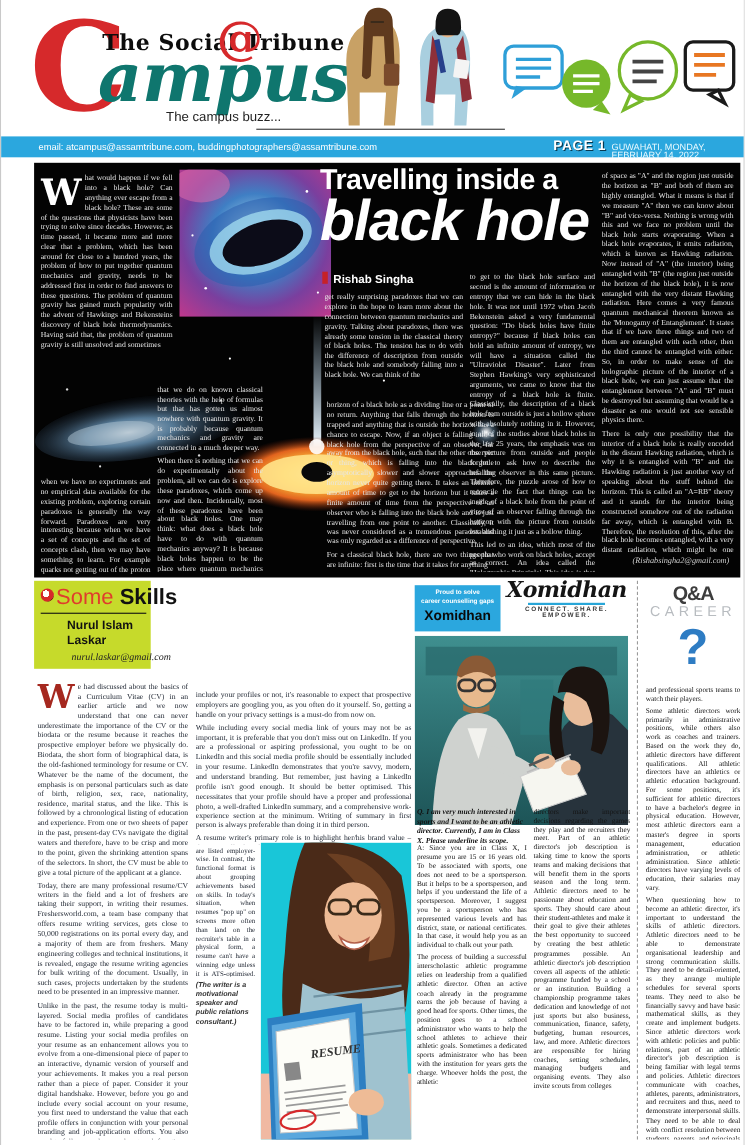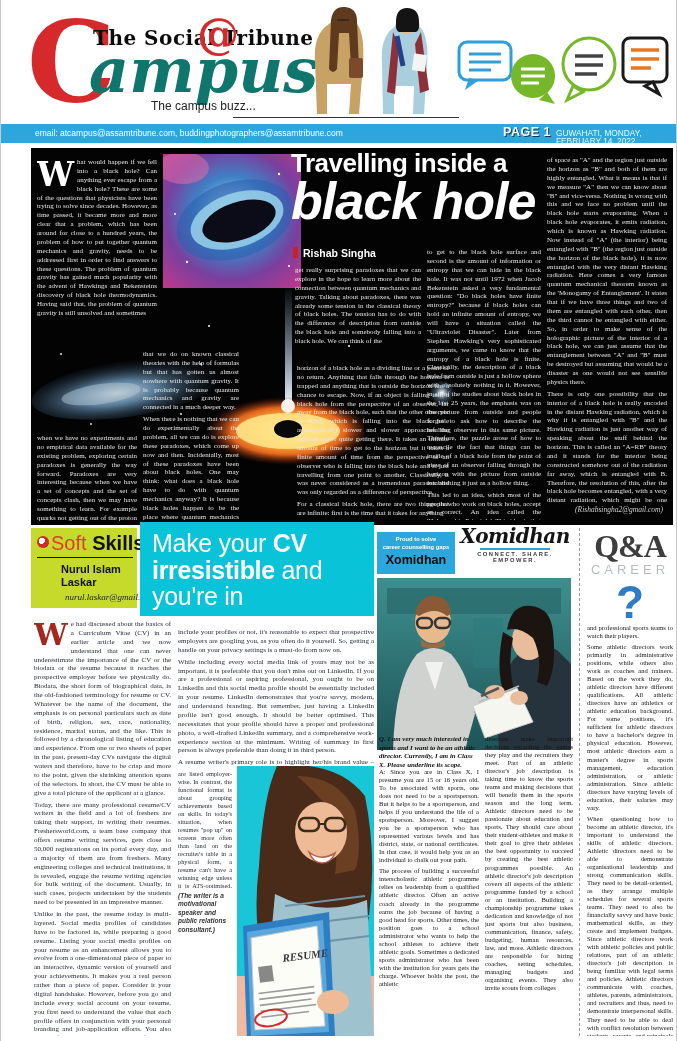--- a/index.html
+++ b/index.html
@@ -67,21 +67,21 @@
   .ad-blue .l{display:block;font:700 5.8px/1.35 "Liberation Sans",sans-serif;color:#fff;}
   .ad-blue .b{display:block;font:800 12.5px/1.3 "Liberation Sans",sans-serif;color:#0a0a0a;}
   .xom-logo{position:absolute;left:458px;top:526px;width:112px;height:50px;text-align:center;}
   .xom-script{display:block;font:italic 900 20px/1 "DejaVu Serif",serif;color:#141414;letter-spacing:-.5px;}
   .xom-dash{display:block;width:70px;height:2px;background:#28a6d8;margin:2px auto 2px auto;}
   .xom-tag{display:block;font:700 5.8px/1 "Liberation Sans",sans-serif;color:#3a3a3a;letter-spacing:1.5px;}
   .img-meeting{position:absolute;left:376px;top:578px;width:194px;height:172px;}
   
   .qa-rule{position:absolute;left:578px;top:528px;width:0;height:508px;border-left:1px dashed #9a9a9a;}
   .qa-logo{position:absolute;left:588px;top:530px;width:82px;height:90px;text-align:center;font-family:"Liberation Sans",sans-serif;}
-  .qa-qa{font-size:32px;font-weight:800;color:#3d3d3d;letter-spacing:-1px;line-height:1;font-family:Liberation Serif, serif;}
+  .qa-qa{font-size:18px;font-weight:800;color:#3d3d3d;letter-spacing:-1px;line-height:1;}
   .qa-career{font-size:13px;color:#b8bcc0;letter-spacing:4px;line-height:1.3;}
   .qa-qmark{font-size:46px;font-weight:800;color:#2e7cc3;line-height:1;}
   .qa-text{position:absolute;color:#141414;font-size:6.6px;line-height:1.22;text-align:justify;overflow:hidden;}
   .qa-text p{margin:0 0 3px 0;}
   .qa-question{position:absolute;left:378px;top:735px;width:100px;font:italic 700 6.9px/1.25 "Liberation Serif",serif;color:#111;}
   .qa-colA{left:378px;top:768px;width:100px;height:268px;}
   .qa-colB{left:484px;top:735px;width:88px;height:301px;}
   .qa-colC{left:586px;top:624px;width:86px;height:412px;}
 </style>
 </head>
@@ -246,33 +246,26 @@
     </div>
     <div class="col bh-col5">
       <p>of space as "A" and the region just outside the horizon as "B" and both of them are highly entangled. What it means is that if we measure "A" then we can know about "B" and vice-versa. Nothing is wrong with this and we face no problem until the black hole starts evaporating. When a black hole evaporates, it emits radiation, which is known as Hawking radiation. Now instead of "A" (the interior) being entangled with "B" (the region just outside the horizon of the black hole), it is now entangled with the very distant Hawking radiation. Here comes a very famous quantum mechanical theorem known as the 'Monogamy of Entanglement'. It states that if we have three things and two of them are entangled with each other, then the third cannot be entangled with either. So, in order to make sense of the holographic picture of the interior of a black hole, we can just assume that the entanglement between "A" and "B" must be destroyed but assuming that would be a disaster as one would not see sensible physics there.</p>
       <p>There is only one possibility that the interior of a black hole is really encoded in the distant Hawking radiation, which is why it is entangled with "B" and the Hawking radiation is just another way of speaking about the stuff behind the horizon. This is called an "A=RB" theory and it stands for the interior being constructed somehow out of the radiation far away, which is entangled with B. Therefore, the resolution of this, after the black hole becomes entangled, with a very distant radiation, which might be one possible answer, is that there is no interior of a black hole and the interior has been scooped up, and put out in the radiation. Somebody falling in will just hit a blank wall. Some people believe this idea and some believe that this idea is a crack. Therefore, it seems like our quest to find the ultimate answers to these questions will go on until we find a theory, which could explain everything.</p>
     </div>
     <div class="signoff">(Rishabsingha2@gmail.com)</div>
   </div>
 
   <div class="ss-badge">
     <div class="ss-brandline">
-      <span class="ss-logo-icon"></span><span class="ss-word1">Soft</span><span class="ss-word2"> Skills</span>
+      <span class="ss-logo-icon"></span><span class="ss-word1">Some</span><span class="ss-word2"> Skills</span>
     </div>
     <div class="ss-author">Nurul Islam Laskar</div>
     <div class="ss-email">nurul.laskar@gmail.com</div>
   </div>
 
-  <div class="ss-cyan">
-    <div class="ss-head">
-      <span>Make your </span><b>CV</b><br>
-      <b>irresistible</b><span> and</span><br>
-      <span>you're in</span>
-    </div>
-  </div>
 
   <div class="ss-body ss-col1">
     <p><span class="dropcap-ss">W</span><span>e had discussed about the basics of a Curriculum Vitae (CV) in an earlier article and we now understand that one can never underestimate the importance of the CV or the biodata or the resume because it reaches the prospective employer before we physically do. Biodata, the short form of biographical data, is the old-fashioned terminology for resume or CV. Whatever be the name of the document, the emphasis is on personal particulars such as date of birth, religion, sex, race, nationality, residence, marital status, and the like. This is followed by a chronological listing of education and experience. From one or two sheets of paper in the past, present-day CVs navigate the digital waters and therefore, have to be crisp and more to the point, given the shrinking attention spans of the selectors. In short, the CV must be able to give a total picture of the applicant at a glance.</span></p>
     <p>Today, there are many professional resume/CV writers in the field and a lot of freshers are taking their support, in writing their resumes. Freshersworld.com, a team base company that offers resume writing services, gets close to 50,000 registrations on its portal every day, and a majority of them are from freshers. Many engineering colleges and technical institutions, it is revealed, engage the resume writing agencies for bulk writing of the document. Usually, in such cases, projects undertaken by the students need to be presented in an impressive manner.</p>
     <p>Unlike in the past, the resume today is multi-layered. Social media profiles of candidates have to be factored in, while preparing a good resume. Listing your social media profiles on your resume as an enhancement allows you to evolve from a one-dimensional piece of paper to an interactive, dynamic version of yourself and your achievements. It makes you a real person rather than a piece of paper. Consider it your digital handshake. However, before you go and include every social account on your resume, you first need to understand the value that each profile offers in conjunction with your personal branding and job-application efforts. You also need to fully grasp how each network functions, particularly from security and privacy standpoints. The worst mistake you can make is to have a public profile with content that you do not want to be public. Also, whether you</p>
   </div>
   <div class="ss-body ss-col2">
     <p>include your profiles or not, it's reasonable to expect that prospective employers are googling you, as you often do it yourself. So, getting a handle on your privacy settings is a must-do from now on.</p>
     <p>While including every social media link of yours may not be as important, it is preferable that you don't miss out on LinkedIn. If you are a professional or aspiring professional, you ought to be on LinkedIn and this social media profile should be essentially included in your resume. LinkedIn demonstrates that you're savvy, modern, and understand branding. But remember, just having a LinkedIn profile isn't good enough. It should be better optimised. This necessitates that your profile should have a proper and professional photo, a well-drafted LinkedIn summary, and a comprehensive work-experience section at the minimum. Writing of summary in first person is always preferable than doing it in third person.</p>
     <p>A resume writer's primary role is to highlight her/his brand value – this is usually done by listing out the results she/he has achieved and the challenges they have overcome. A reverse chronological resume is the most sought-after format. Here, a placement/ job seeker's work history and accomplishments are presented in reverse chronological order, with the most recent work experience and achievement listed first. The candidate's responsibilities and accomplishments</p>

